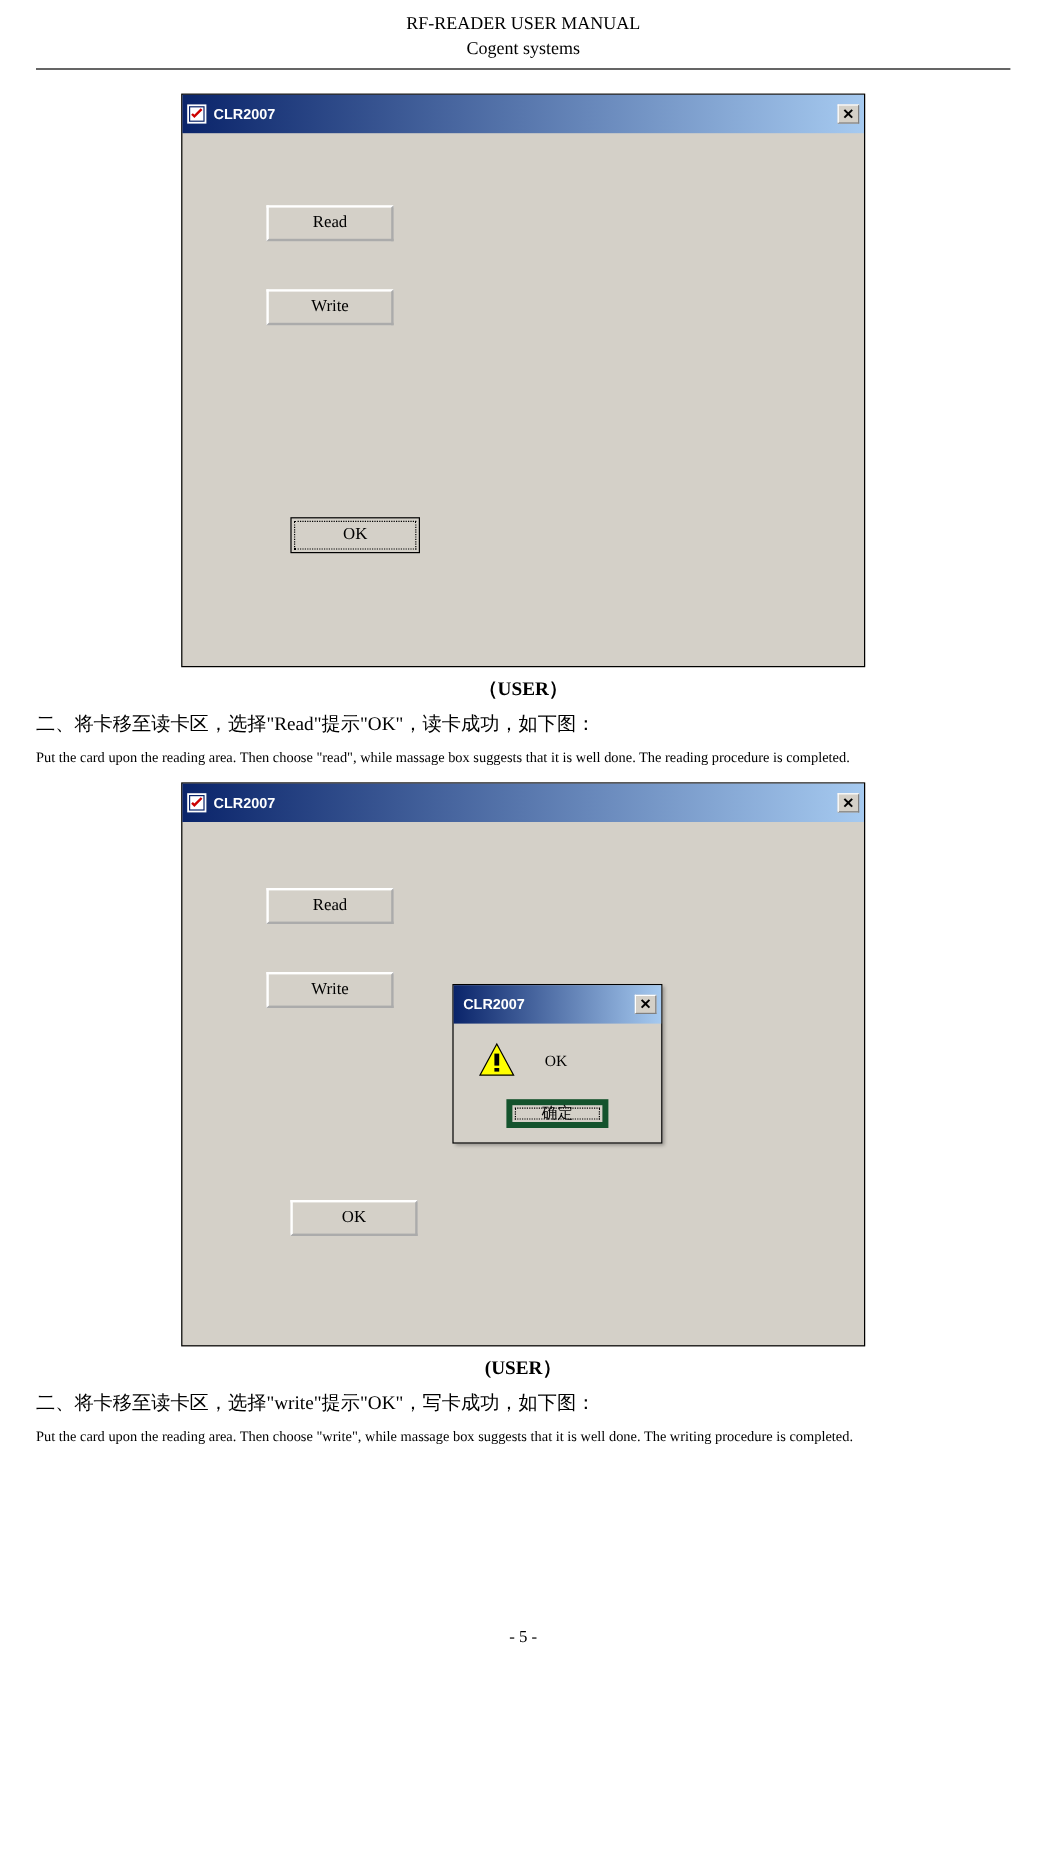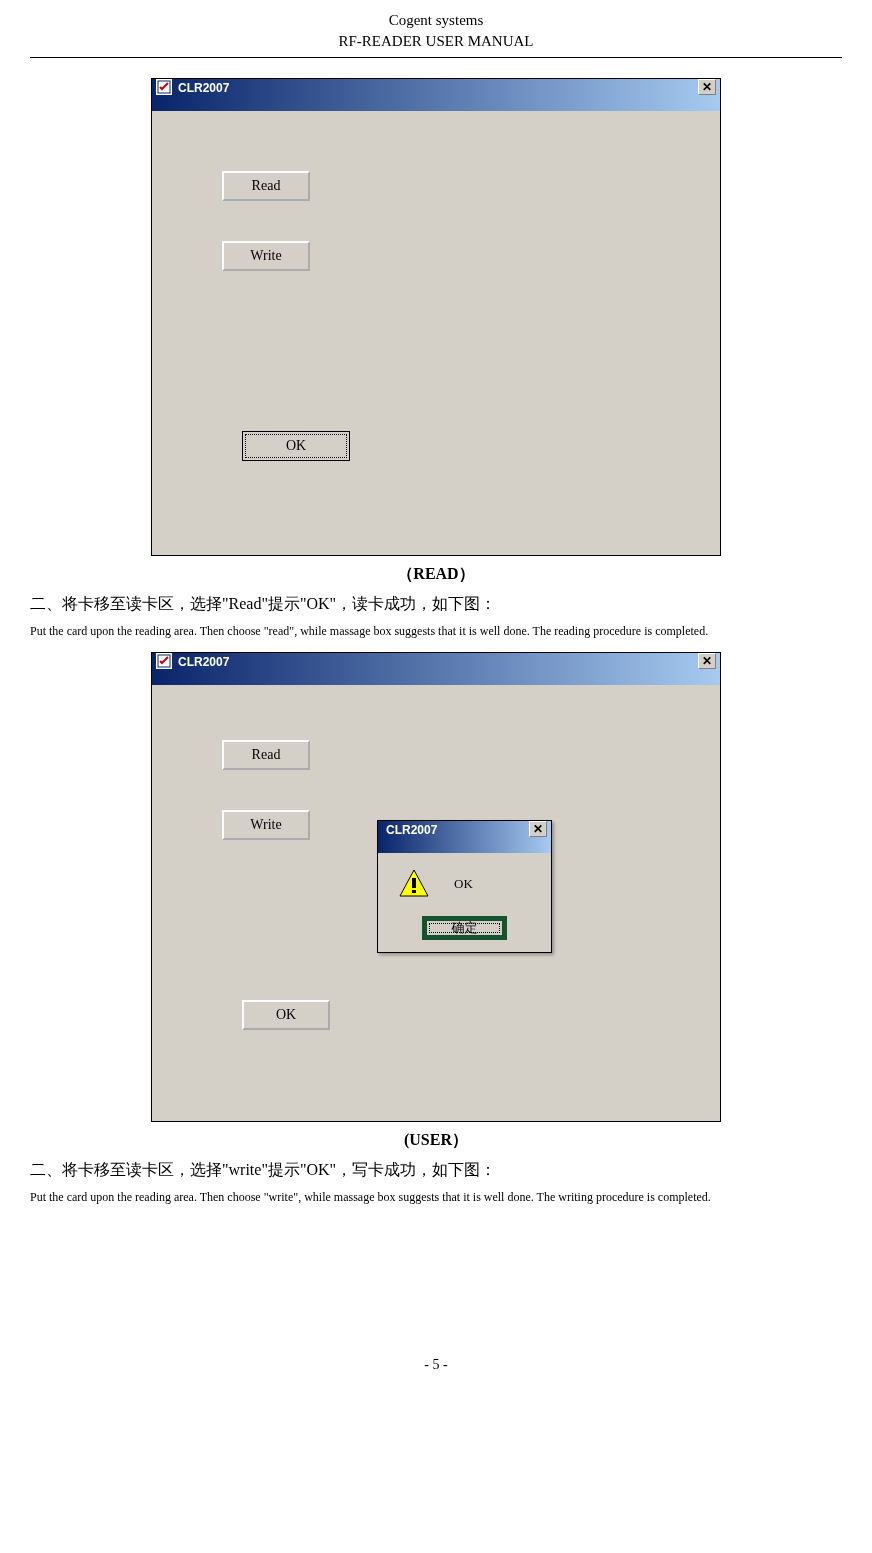--- a/index.html
+++ b/index.html
@@ -42,21 +42,21 @@
       margin: 0 auto 8px auto;
       border: 1px solid #000;
       background: #d4d0c8;
       position: relative;
       display: block;
     }
     .titlebar {
       height: 22px;
       background: linear-gradient(to right, #0a246a, #a6caf0);
       display: flex;
-      align-items: flex-end;
+      align-items: center;
       padding: 16px 4px;
       color: #fff;
       font-family: Arial, sans-serif;
       font-size: 12px;
       font-weight: bold;
     }
     .app-icon {
       width: 16px;
       height: 16px;
       background: #fff;
@@ -86,21 +86,21 @@
       color: #000;
       cursor: pointer;
     }
     .win-body {
       position: relative;
       width: 100%;
       height: calc(100% - 22px);
     }
     .win-button {
       position: absolute;
-      width: 88px;
+      width: 106px;
       height: 30px;
       background: #d4d0c8;
       border: 2px outset #fff;
       font-family: "Times New Roman", serif;
       font-size: 14px;
       display: inline-flex;
       align-items: center;
       justify-content: center;
       cursor: pointer;
     }
@@ -197,22 +197,22 @@
     .footer {
       text-align: center;
       font-size: 14px;
       margin-top: 150px;
     }
   </style>
 </head>
 <body>
 
 <div class="header">
+  <div>RF-READER USER MANUAL</div>
   <div>Cogent systems</div>
-  <div>RF-READER USER MANUAL</div>
 </div>
 <hr class="header-line">
 
 <div class="screenshot">
   <div class="titlebar">
     <span class="app-icon">
       <svg width="14" height="14" viewBox="0 0 14 14">
           <rect x="1" y="1" width="12" height="12" fill="#fff" stroke="#0a246a"></rect>
           <path d="M3 7 L5 9 L11 3" stroke="#c00" stroke-width="2" fill="none"></path>
         </svg>
@@ -220,21 +220,21 @@
     <span class="title-text">CLR2007</span>
     <span class="close-btn">✕</span>
   </div>
   <div class="win-body">
     <div class="win-button" style="left:70px; top:60px;">Read</div>
     <div class="win-button" style="left:70px; top:130px;">Write</div>
     <div class="win-button-focused" style="left:90px; top:320px;">OK</div>
   </div>
 </div>
 
-<div class="caption">（READ）</div>
+<div class="caption">（USER）</div>
 <div class="para">二、将卡移至读卡区，选择"Read"提示"OK"，读卡成功，如下图：</div>
 <div class="para-en">Put the card upon the reading area. Then choose "read", while massage box suggests that it is well done. The reading procedure is completed.</div>
 
 <div class="screenshot-short">
   <div class="titlebar">
     <span class="app-icon">
       <svg width="14" height="14" viewBox="0 0 14 14">
           <rect x="1" y="1" width="12" height="12" fill="#fff" stroke="#0a246a"></rect>
           <path d="M3 7 L5 9 L11 3" stroke="#c00" stroke-width="2" fill="none"></path>
         </svg>

